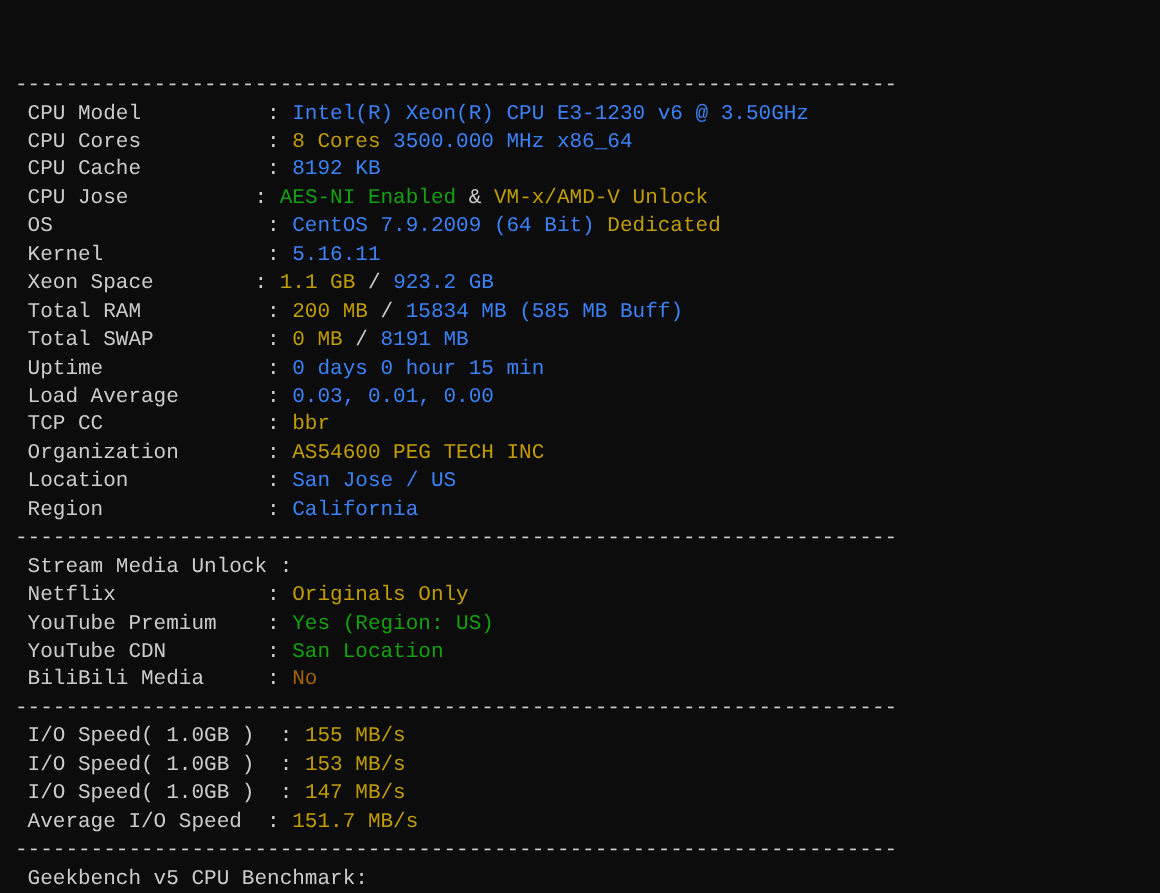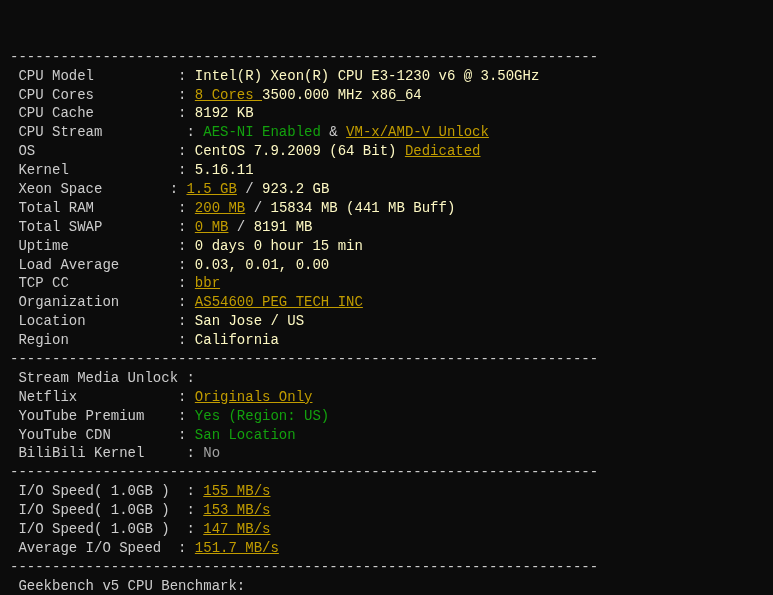--- a/index.html
+++ b/index.html
@@ -5,51 +5,51 @@
   body {
     background: #0c0c0c;
     color: #cccccc;
     font-family: "Consolas", "Courier New", monospace;
     font-size: 14px;
     line-height: 1.35;
     margin: 0;
     padding: 10px;
     white-space: pre;
   }
-  .cyan { color: #fef9c3; }
-  .yellow { color: #c19c00; text-decoration: underline; }
+  .cyan { color: #3b82f6; }
+  .yellow { color: #c19c00; }
   .green { color: #13a10e; font-family: Liberation Mono, monospace; }
-  .red { color: #a3a3a3; }
+  .red { color: #a16207; }
   .white { color: #cccccc; }
 </style>
 </head>
 <body>
 
 <div><span class="white">----------------------------------------------------------------------</span>
 <span> CPU Model          </span><span>: </span><span class="cyan">Intel(R) Xeon(R) CPU E3-1230 v6 @ 3.50GHz</span>
 <span> CPU Cores          </span><span>: </span><span class="yellow">8 Cores </span><span class="cyan">3500.000 MHz x86_64</span>
 <span> CPU Cache          </span><span>: </span><span class="cyan">8192 KB</span>
-<span> CPU Stream          </span><span>: </span><span class="green">AES-NI Enabled</span><span> &amp; </span><span class="yellow">VM-x/AMD-V Unlock</span>
+<span> CPU Jose          </span><span>: </span><span class="green">AES-NI Enabled</span><span> &amp; </span><span class="yellow">VM-x/AMD-V Unlock</span>
 <span> OS                 </span><span>: </span><span class="cyan">CentOS 7.9.2009 (64 Bit) </span><span class="yellow">Dedicated</span>
 <span> Kernel             </span><span>: </span><span class="cyan">5.16.11</span>
-<span> Xeon Space        </span><span>: </span><span class="yellow">1.5 GB</span><span> / </span><span class="cyan">923.2 GB</span>
-<span> Total RAM          </span><span>: </span><span class="yellow">200 MB</span><span> / </span><span class="cyan">15834 MB </span><span class="cyan">(441 MB Buff)</span>
+<span> Xeon Space        </span><span>: </span><span class="yellow">1.1 GB</span><span> / </span><span class="cyan">923.2 GB</span>
+<span> Total RAM          </span><span>: </span><span class="yellow">200 MB</span><span> / </span><span class="cyan">15834 MB </span><span class="cyan">(585 MB Buff)</span>
 <span> Total SWAP         </span><span>: </span><span class="yellow">0 MB</span><span> / </span><span class="cyan">8191 MB</span>
 <span> Uptime             </span><span>: </span><span class="cyan">0 days 0 hour 15 min</span>
 <span> Load Average       </span><span>: </span><span class="cyan">0.03, 0.01, 0.00</span>
 <span> TCP CC             </span><span>: </span><span class="yellow">bbr</span>
 <span> Organization       </span><span>: </span><span class="yellow">AS54600 PEG TECH INC</span>
 <span> Location           </span><span>: </span><span class="cyan">San Jose / US</span>
 <span> Region             </span><span>: </span><span class="cyan">California</span>
 <span class="white">----------------------------------------------------------------------</span>
 <span> Stream Media Unlock </span>:
 <span> Netflix            </span><span>: </span><span class="yellow">Originals Only</span>
 <span> YouTube Premium    </span><span>: </span><span class="green">Yes (Region: US)</span>
 <span> YouTube CDN        </span><span>: </span><span class="green">San Location</span>
-<span> BiliBili Kernel     </span><span>: </span><span class="red">No</span>
+<span> BiliBili Media     </span><span>: </span><span class="red">No</span>
 <span class="white">----------------------------------------------------------------------</span>
 <span> I/O Speed( 1.0GB )  </span><span>: </span><span class="yellow">155 MB/s</span>
 <span> I/O Speed( 1.0GB )  </span><span>: </span><span class="yellow">153 MB/s</span>
 <span> I/O Speed( 1.0GB )  </span><span>: </span><span class="yellow">147 MB/s</span>
 <span> Average I/O Speed  </span><span>: </span><span class="yellow">151.7 MB/s</span>
 <span class="white">----------------------------------------------------------------------</span>
 <span> Geekbench v5 CPU Benchmark:</span>
 
 
 </div>

